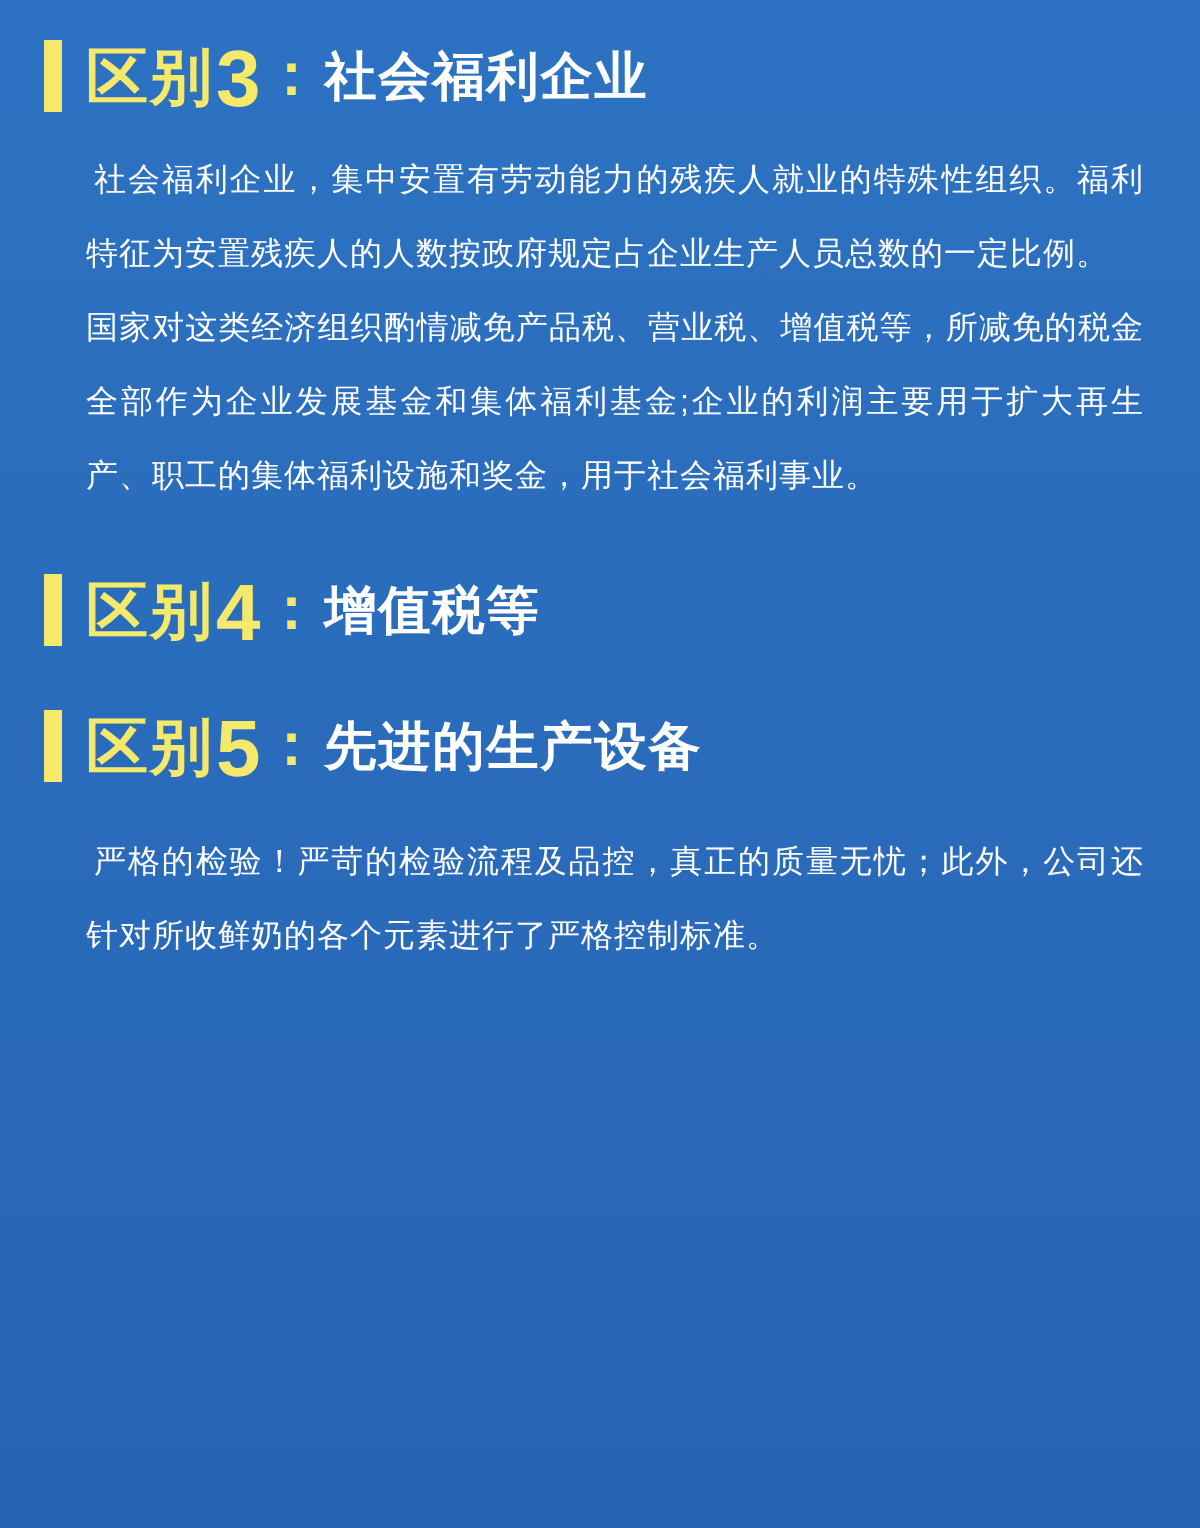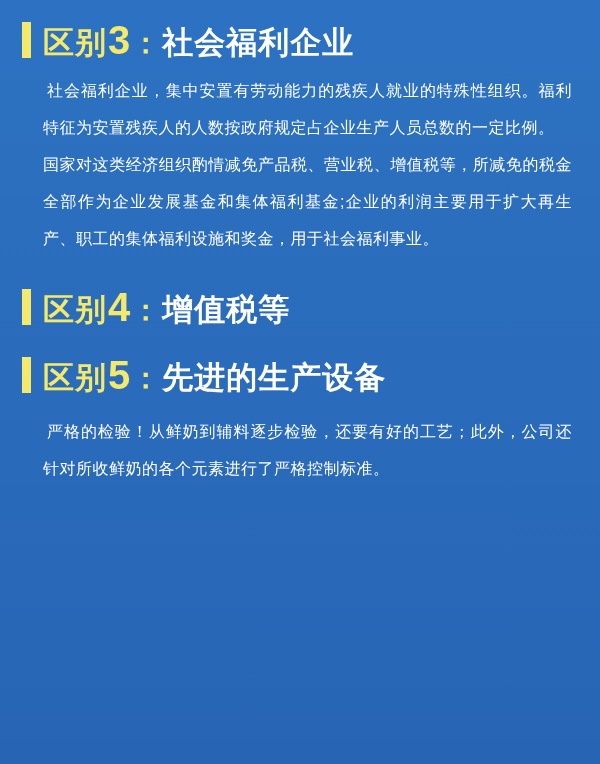--- a/index.html
+++ b/index.html
@@ -19,21 +19,21 @@
     height: 764px;
     background: linear-gradient(180deg, #2d72c2 0%, #2a6bbb 50%, #2765b4 100%);
     box-sizing: border-box;
     padding: 0 22px;
   }
   .section {
     position: relative;
   }
   .heading {
     display: flex;
-    align-items: flex-end;
+    align-items: center;
     white-space: nowrap;
   }
   .heading-bar {
     width: 9px;
     height: 36px;
     background: #f5e96b;
     margin-right: 12px;
     flex: 0 0 auto;
   }
   .heading-label {
@@ -54,21 +54,21 @@
   }
   .heading-colon {
     color: #f5e96b;
     font-size: 29px;
     font-weight: bold;
     line-height: 1;
     margin: 0 2px 0 0;
   }
   .heading-title {
     color: #ffffff;
-    font-size: 31px;
+    font-size: 26px;
     font-weight: bold;
     letter-spacing: 1px;
     line-height: 1;
   }
   .body-text {
     color: #ffffff;
     font-size: 16px;
     line-height: 37px;
     letter-spacing: 0.5px;
     text-align: justify;
@@ -118,17 +118,17 @@
 
   <div class="section sec5">
     <div class="heading">
       <span class="heading-bar"></span>
       <span class="heading-label">区别</span>
       <span class="heading-num">5</span>
       <span class="heading-colon">：</span>
       <span class="heading-title">先进的生产设备</span>
     </div>
     <div class="body-text">
-      <p class="indent">严格的检验！从鲜奶到辅料逐步检验，还要有好的工艺；此外，公司还针对所收鲜奶的各个元素进行了严格控制标准。</p>
+      <p class="indent">严格的检验！严苛的检验流程及品控，真正的质量无忧；此外，公司还针对所收鲜奶的各个元素进行了严格控制标准。</p>
     </div>
   </div>
 
 </div>
 
 </body></html>

